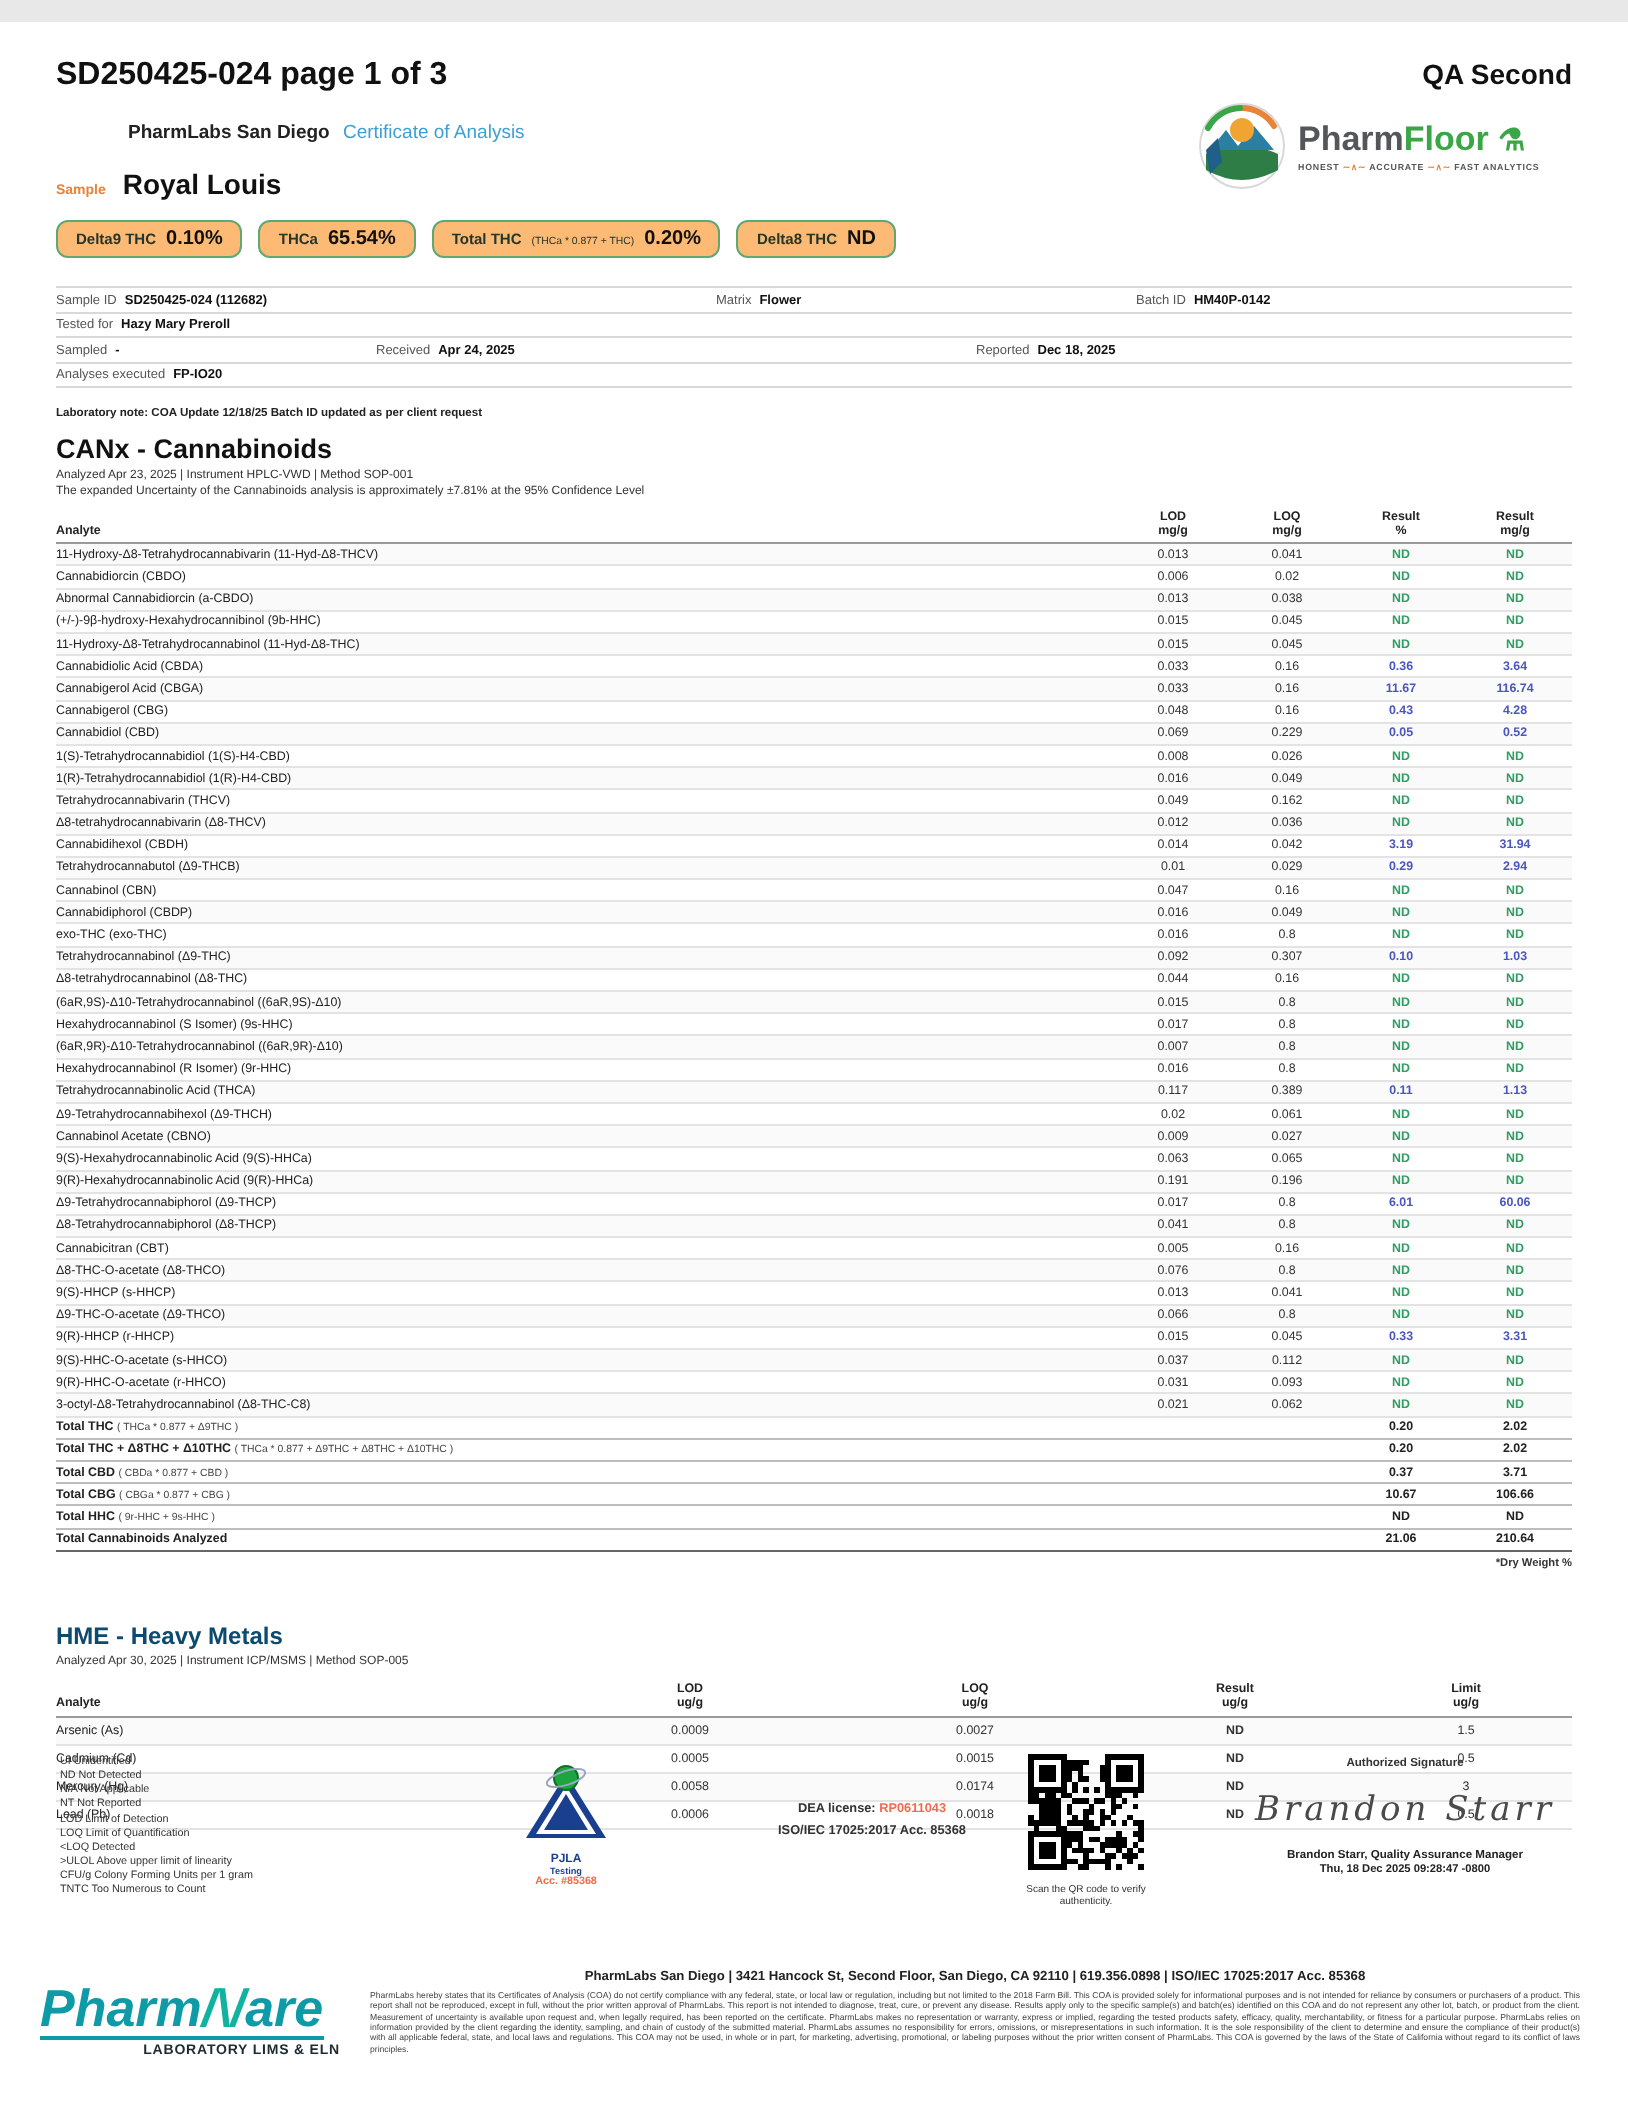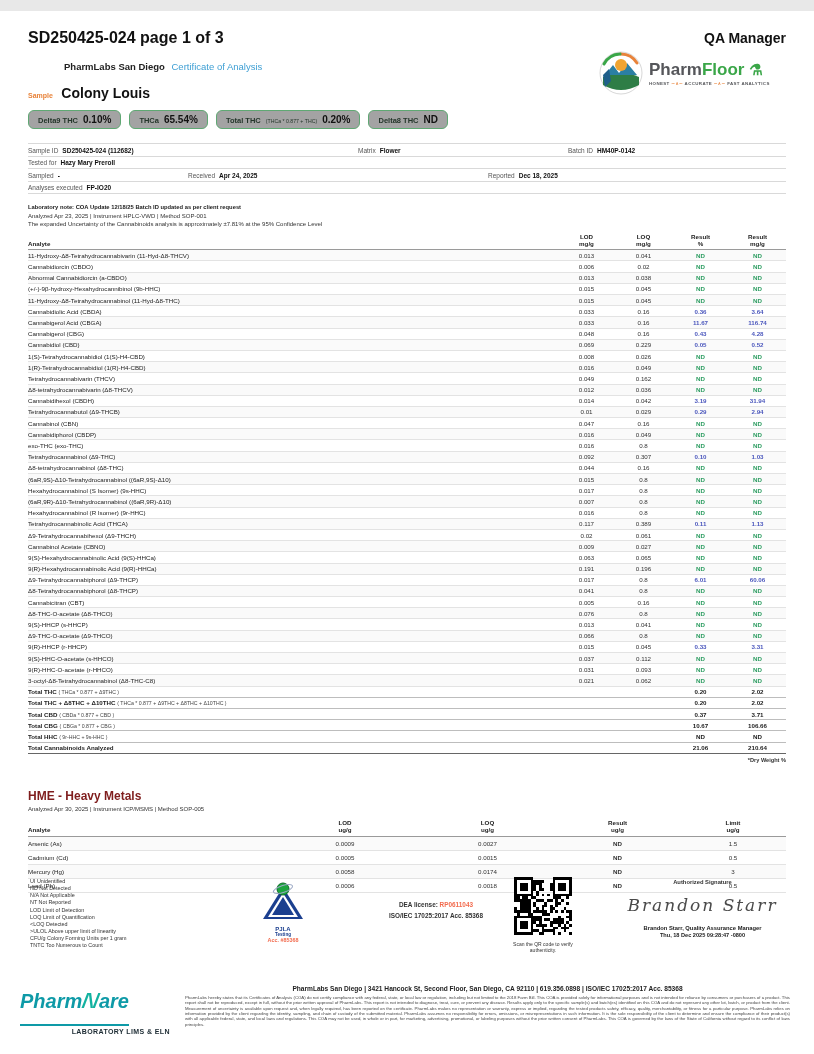--- a/index.html
+++ b/index.html
@@ -26,40 +26,40 @@
   .wordmark-col { margin-left:6px; }
   .wordmark { font-size:17px; font-weight:bold; letter-spacing:0; }
   .wm-pharm { color:#55565a; }
   .wm-labs { color:#3aa648; }
   .wm-flask { color:#3aa648; font-size:15px; }
   .tagline { font-size:4.4px; color:#55565a; font-weight:bold; letter-spacing:.4px; margin-top:1px; }
   .tagline .wave { color:#e8833a; }
 
   
   .badges { display:flex; gap:8px; margin-top:8px; }
-  .badge { background:#a3a3a3; border:1.4px solid #5fa873; border-radius:6px;
+  .badge { background:#fdba74; border:1.4px solid #5fa873; border-radius:6px;
            padding:3px 9px; display:flex; align-items:baseline; gap:5px; }
   .badge .blab { font-size:7.5px; font-weight:bold; color:#24352a; }
   .badge .bform { font-size:5.2px; color:#24352a; }
   .badge .bval { font-size:10px; font-weight:bold; color:#111; }
 
   
   .info-block { margin-top:14px; }
   .info-row { display:flex; border-top:1px solid #d9d9d9; padding:2.5px 0 2px 0;
               font-size:6.5px; color:#333; }
   .info-row:last-child { border-bottom:1px solid #d9d9d9; }
   .ilabel { color:#555; margin-right:4px; }
   .ival { font-weight:bold; color:#111; }
   .iseg-1 { width:330px; } .iseg-2 { width:210px; } .iseg-3 { flex:1; }
   .iseg-s1 { width:160px; } .iseg-s2 { width:300px; }
 
   .labnote { margin-top:10px; font-size:5.8px; color:#222; font-weight:bold; }
 
   .section-h1 { margin-top:7px; font-size:13.5px; font-weight:bold; color:#111; }
-  .section-h2 { font-size:12px; font-weight:bold; color:#7f1d1d; }
+  .section-h2 { font-size:12px; font-weight:bold; color:#0c4a6e; }
   .meta-line { margin-top:3px; font-size:6px; color:#333; }
   .uncert { margin-top:2px; font-size:6px; color:#333; }
 
   
   table.ctab { width:758px; border-collapse:collapse; margin-top:4px; table-layout:fixed; }
   .ctab th { font-size:6.2px; font-weight:bold; color:#222; text-align:center; vertical-align:bottom;
              border-bottom:1px solid #9a9a9a; padding:2px 0 2px 0; line-height:1.15; }
   .ctab th.a-col { text-align:left; }
   .ctab td { font-size:6.2px; color:#333; border-bottom:1px solid #e3e3e3; padding:1.6px 0;
              text-align:center; white-space:nowrap; overflow:hidden; }
@@ -106,33 +106,33 @@
                 color:#4a4a4a; margin-top:10px; letter-spacing:2px; }
   .sig-name { font-size:5.8px; font-weight:bold; color:#222; margin-top:10px; }
   .sig-date { font-size:5.6px; font-weight:bold; color:#222; margin-top:1px; }
 
   .addr { position:absolute; left:185px; top:112px; width:605px; text-align:center;
           font-size:6.6px; font-weight:bold; color:#222; }
   .disclaimer { position:absolute; left:185px; top:122px; width:605px; text-align:justify;
                 font-size:4.3px; line-height:1.25; color:#444; }
 
   .pharmware { position:absolute; left:20px; top:118px; width:150px; }
-  .pw-word { font-size:20px; font-weight:bold; font-style:italic; color:#0e9aa7;
-             border-bottom:2.5px solid #0e9aa7; display:inline-block; padding-bottom:13px; line-height:1; }
+  .pw-word { font-size:26px; font-weight:bold; font-style:italic; color:#0e9aa7;
+             border-bottom:2.5px solid #0e9aa7; display:inline-block; padding-bottom:1px; line-height:1; }
   .pw-word .pw-w { color:#12b2a0; }
   .pw-sub { font-size:7px; font-weight:bold; color:#1c2b33; letter-spacing:.4px; margin-top:2px; text-align:right; }
 </style>
 </head>
 <body>
 
 <div class="page">
 
   <div class="hdr-row">
     <div class="hdr-title">SD250425-024 page 1 of 3</div>
-    <div class="hdr-right">QA Manager</div>
+    <div class="hdr-right">QA Second</div>
   </div>
 
   <div class="subhdr">
     <span class="labname">PharmLabs San Diego</span>
     <span class="doctype">Certificate of Analysis</span>
   </div>
 
   <div class="logo-wrap">
     <svg class="emblem" viewBox="0 0 44 44">
       <circle cx="22" cy="22" r="21" fill="#ffffff" stroke="#d8d8d8" stroke-width="1"></circle>
@@ -151,21 +151,21 @@
       <div class="tagline">
         <span>HONEST</span> <span class="wave">∼∧∼</span>
         <span>ACCURATE</span> <span class="wave">∼∧∼</span>
         <span>FAST ANALYTICS</span>
       </div>
     </div>
   </div>
 
   <div class="sample-row">
     <span class="sample-label">Sample</span>
-    <span class="sample-name">Colony Louis</span>
+    <span class="sample-name">Royal Louis</span>
   </div>
 
   <div class="badges" id="badges">
       <div class="badge">
         <span class="blab">Delta9 THC</span>
         <span class="bval">0.10%</span>
       </div>
       <div class="badge">
         <span class="blab">THCa</span>
         <span class="bval">65.54%</span>
@@ -195,20 +195,21 @@
       <span class="iseg-s2"><span class="ilabel">Received</span><span class="ival">Apr 24, 2025</span></span>
       <span class="iseg-3"><span class="ilabel">Reported</span><span class="ival">Dec 18, 2025</span></span>
     </div>
     <div class="info-row">
       <span><span class="ilabel">Analyses executed</span><span class="ival">FP-IO20</span></span>
     </div>
   </div>
 
   <div class="labnote">Laboratory note: COA Update 12/18/25 Batch ID updated as per client request</div>
 
+  <div class="section-h1">CANx - Cannabinoids</div>
   <div class="meta-line">Analyzed Apr 23, 2025   |  Instrument HPLC-VWD  | Method SOP-001</div>
   <div class="uncert">The expanded Uncertainty of the Cannabinoids analysis is approximately ±7.81% at the 95% Confidence Level</div>
 
   <table class="ctab">
     <colgroup>
       <col style="width:530px">
         <col style="width:57px">
         <col style="width:57px">
         <col style="width:57px">
         <col style="width:57px">

